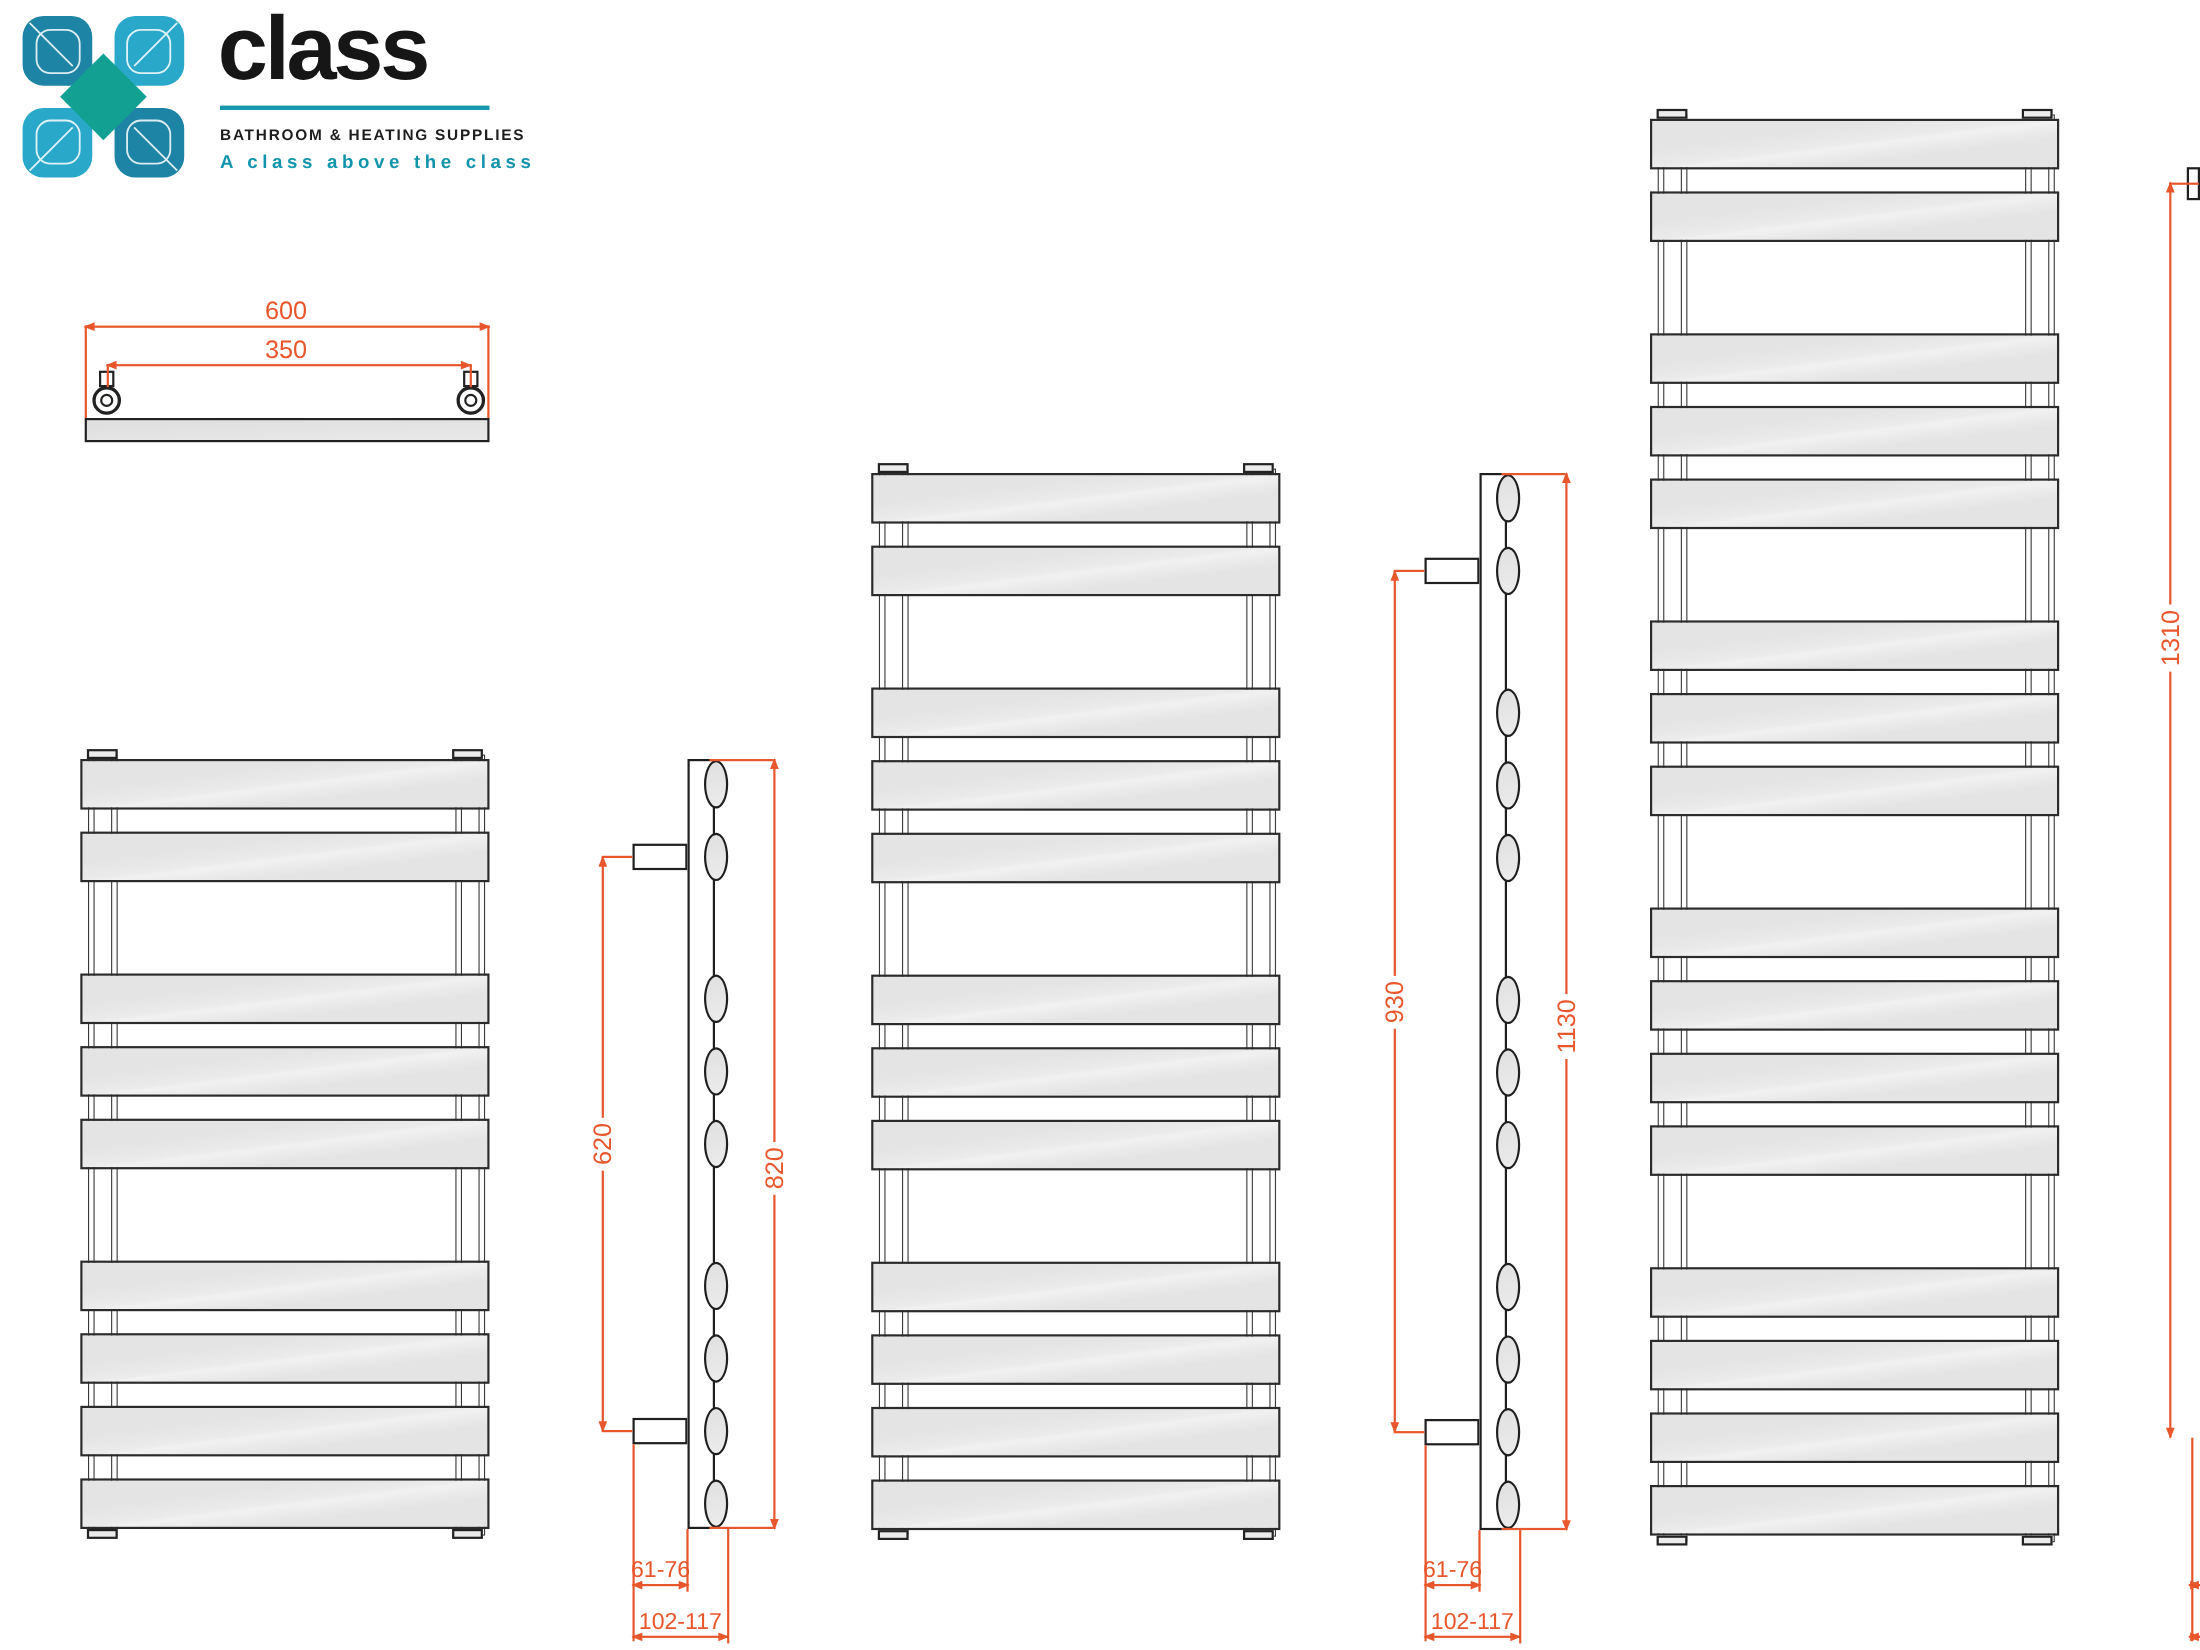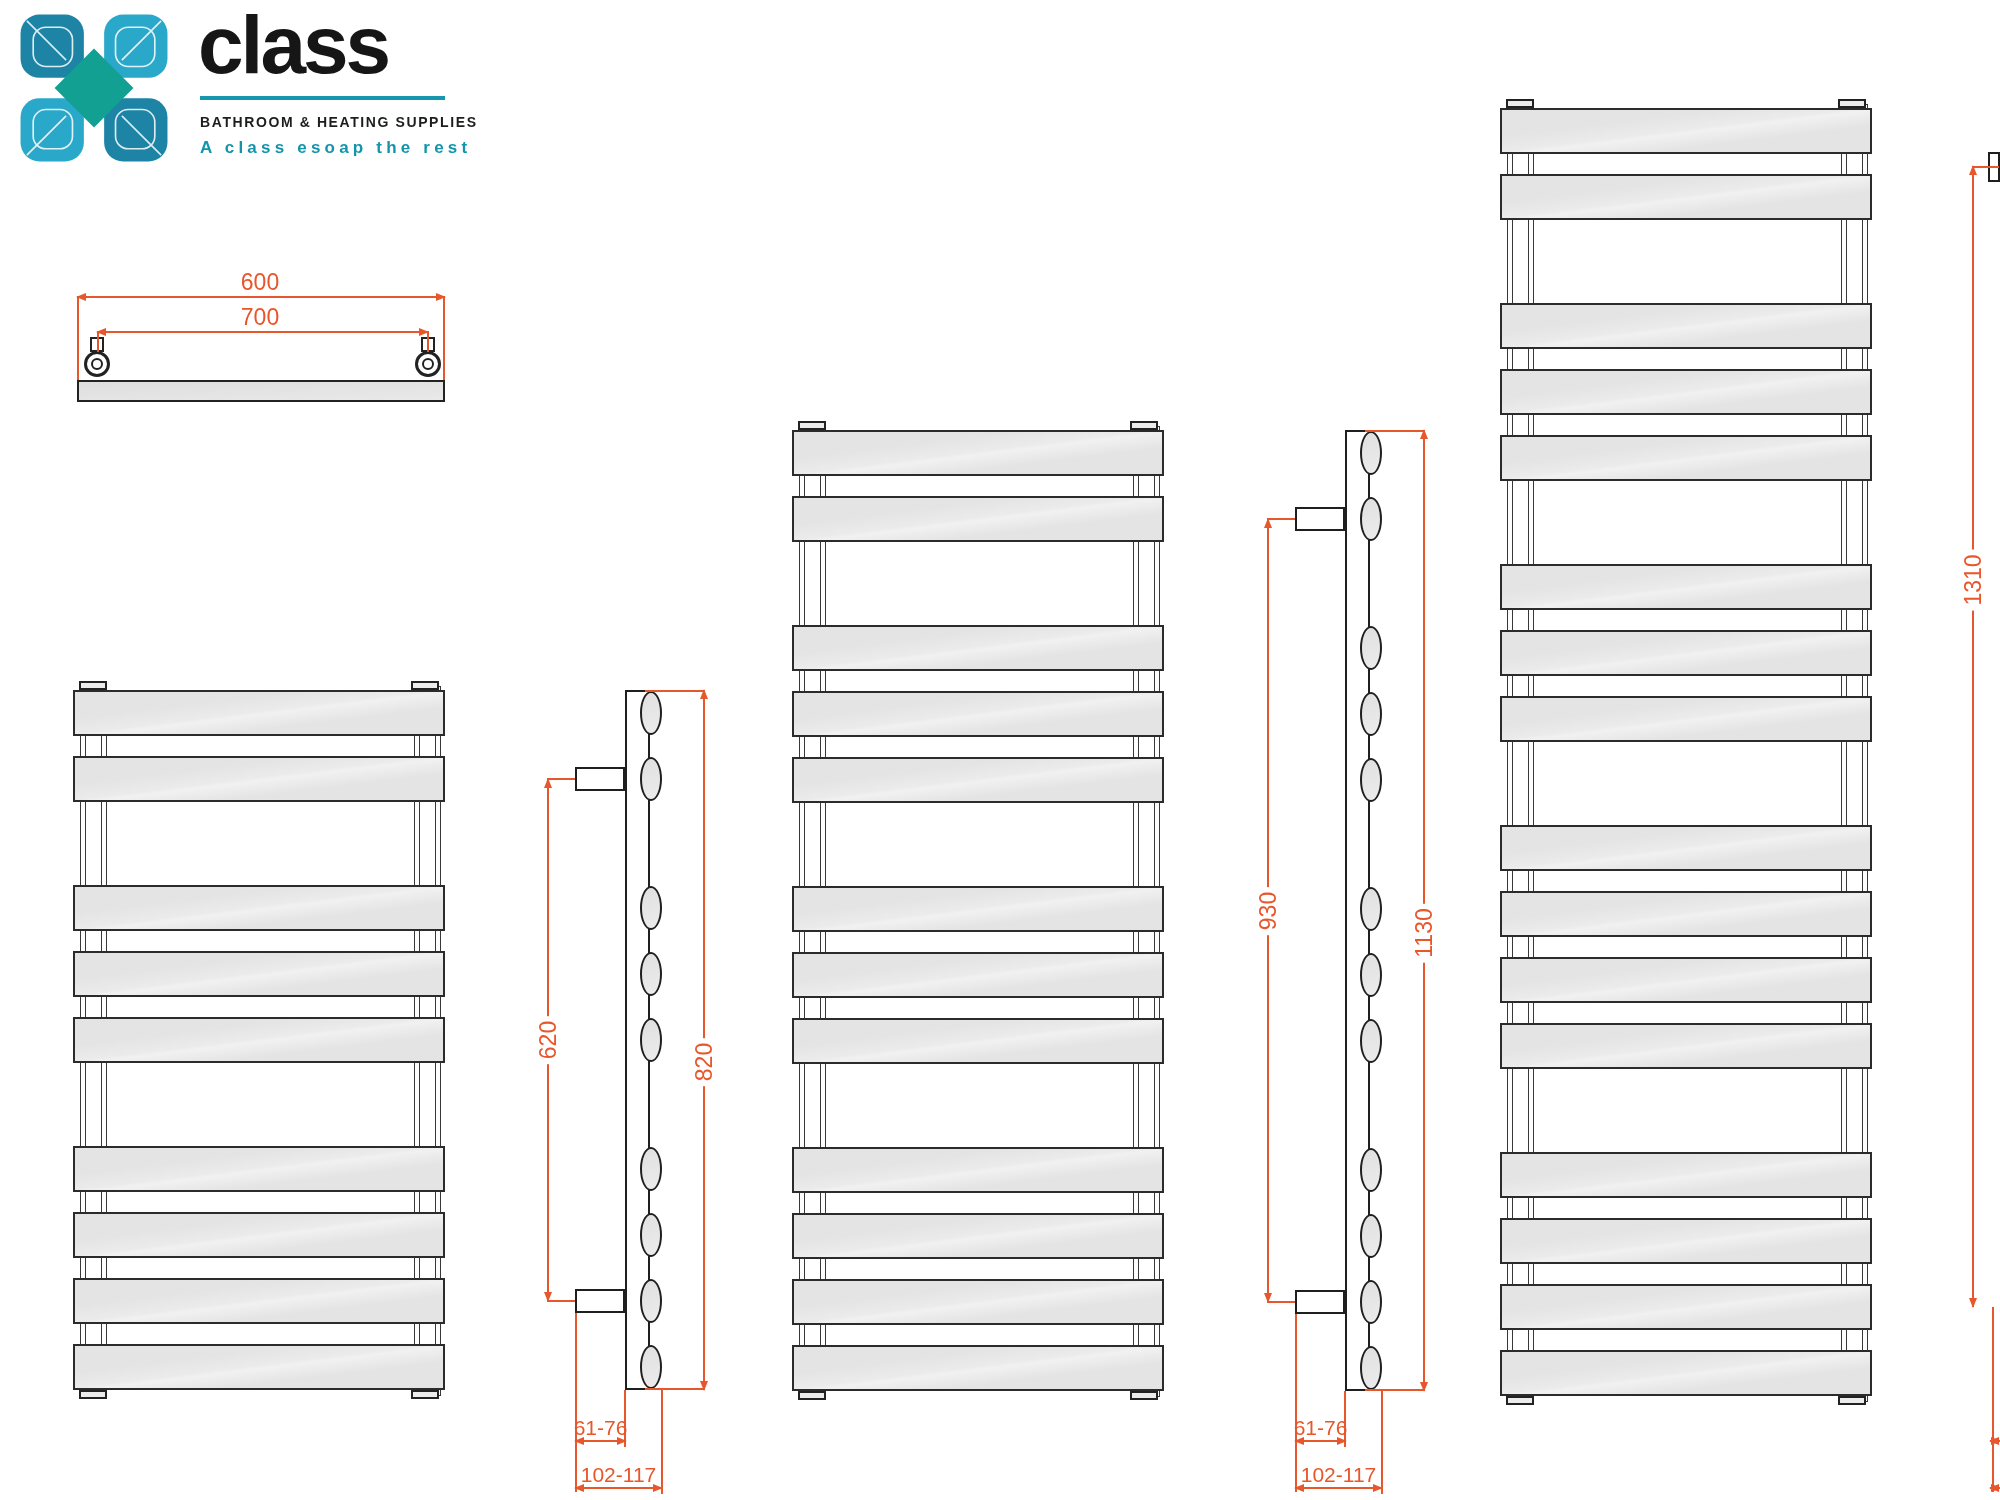--- a/index.html
+++ b/index.html
@@ -77,32 +77,32 @@
           <path d="M113 113 L82 82"></path>
         <rect x="12" y="12" width="31" height="31" rx="10"></rect>
         <rect x="77" y="12" width="31" height="31" rx="10"></rect>
         <rect x="12" y="77" width="31" height="31" rx="10"></rect>
         <rect x="77" y="77" width="31" height="31" rx="10"></rect>
       </g>
     </svg>
     <div class="wordmark">class</div>
     <div class="brand-rule"></div>
     <div class="tagline1">BATHROOM &amp; HEATING SUPPLIES</div>
-    <div class="tagline2">A class esoap the rest</div>
+    <div class="tagline2">A class above the class</div>
   </div>
 
   <div>
     <div class="ext" style="left:77px;top:296px;height:84px"></div>
     <div class="ext" style="left:443px;top:296px;height:84px"></div>
     <div class="dim dim-h arr-h" style="left:77px;top:296px;width:368px"></div>
     <div class="dimlabel horiz" style="left:260px;top:294px">600</div>
     <div class="ext" style="left:97px;top:331px;height:21px"></div>
     <div class="ext" style="left:427px;top:331px;height:21px"></div>
     <div class="dim dim-h arr-h" style="left:97px;top:331px;width:331px"></div>
-    <div class="dimlabel horiz" style="left:260px;top:329px">700</div>
+    <div class="dimlabel horiz" style="left:260px;top:329px">350</div>
 
     <div class="bar" style="left:77px;top:380px;width:368px;height:22px"></div>
     <div class="nub" style="left:90px;top:337px"></div>
     <div class="ring" style="left:84px;top:351px"></div>
     <div class="dot" style="left:91px;top:358px"></div>
     <div class="nub" style="left:421px;top:337px"></div>
     <div class="ring" style="left:415px;top:351px"></div>
     <div class="dot" style="left:422px;top:358px"></div>
   </div>
 

